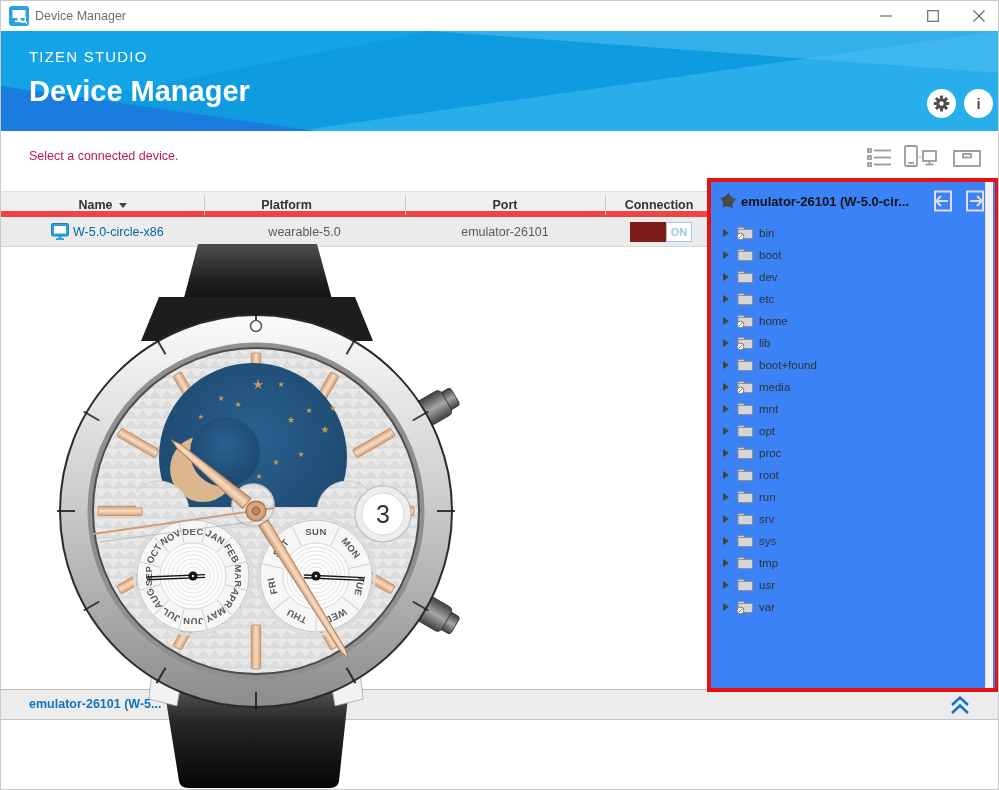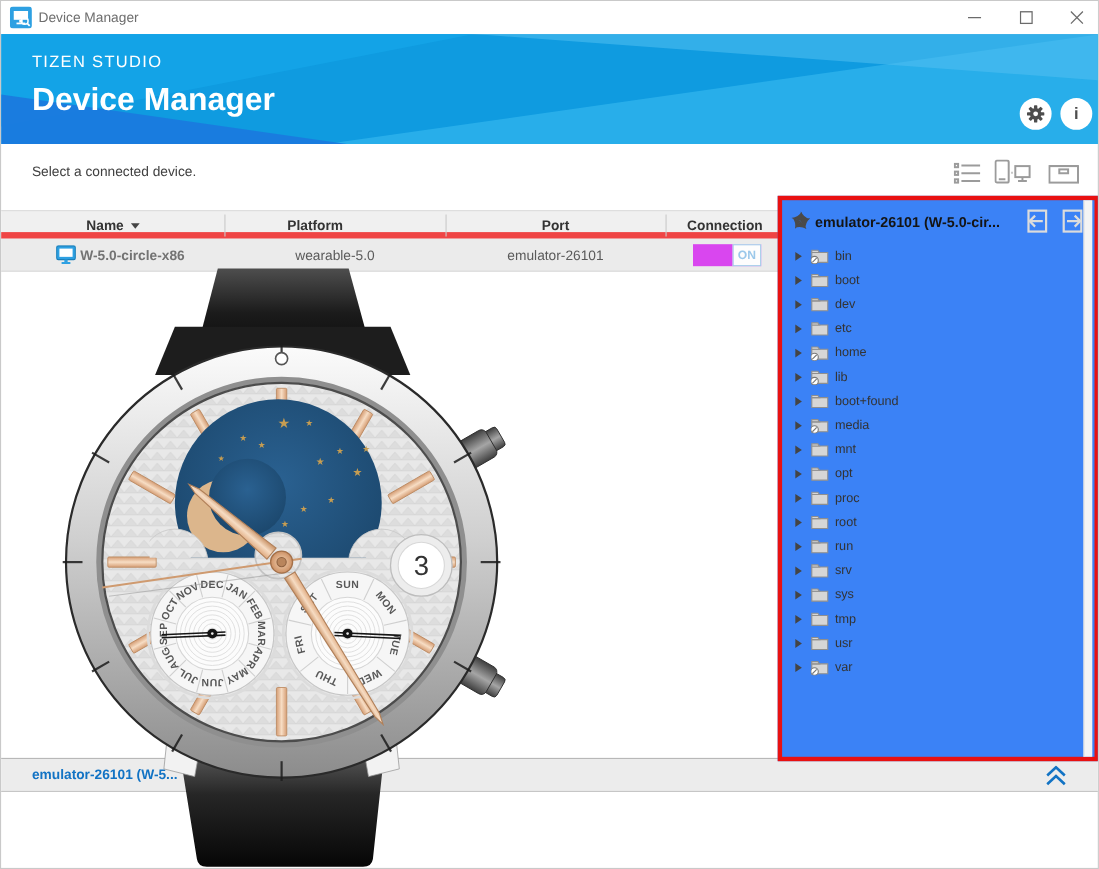--- a/index.html
+++ b/index.html
@@ -12,31 +12,31 @@
   .titlebar-text{left:34px;top:8px;font-size:12.5px;color:#6e6e6e;}
   .winbtn{top:0;width:40px;height:29px;display:flex;align-items:center;justify-content:center;}
 
   
   .bluehead{left:0;top:30px;width:999px;height:100px;overflow:hidden;}
   .brand{left:28px;top:17px;font-size:15px;letter-spacing:1.2px;color:#fff;}
   .h1{left:28px;top:44px;font-size:29px;font-weight:bold;color:#fff;}
   .roundbtn{width:29px;height:29px;border-radius:50%;background:#fff;display:flex;align-items:center;justify-content:center;}
 
   
-  .instruction{left:28px;top:148px;font-size:12.5px;color:#404040;}
+  .instruction{left:28px;top:148px;font-size:12.5px;color:#be185d;}
   .toolicon{top:144px;height:24px;display:flex;align-items:center;}
 
   
   .thead{left:0;top:190px;width:712px;height:26px;background:#f0f0f0;border-top:1px solid #dcdcdc;border-bottom:6px solid #ef4444;box-sizing:border-box;}
   .th{position:absolute;top:0;height:26px;display:flex;align-items:center;justify-content:center;font-size:12.5px;font-weight:bold;color:#333;}
   .colsep{position:absolute;top:3px;width:1px;height:20px;background:#c9c9c9;}
   .trow{left:0;top:216px;width:712px;height:30px;background:#ebebeb;border-bottom:1px solid #d9d9d9;box-sizing:border-box;}
   .td{position:absolute;top:0;height:30px;display:flex;align-items:center;font-size:12.5px;color:#5a5a5a;}
-  .devname{font-weight:bold;color:#737373;}
-  .toggle{position:absolute;left:629px;top:5px;width:62px;height:20px;background:#d946ef;}
+  .devname{font-weight:normal;color:#0369a1;}
+  .toggle{position:absolute;left:629px;top:5px;width:62px;height:20px;background:#7f1d1d;}
   .knob{position:absolute;right:0;top:0;width:26px;height:20px;background:#fdfdfd;border:1px solid #a5cbe9;box-sizing:border-box;
         display:flex;align-items:center;justify-content:center;font-size:11px;font-weight:bold;color:#9bc8ea;}
 
   
   .panel{left:706px;top:177px;width:292px;height:514px;background:#3b82f6;border:4px solid #e81111;box-sizing:border-box;z-index:40;}
   .panel-title{position:absolute;left:30px;top:12px;width:190px;font-size:13px;font-weight:bold;color:#141414;
                white-space:nowrap;overflow:hidden;}
   .pact{position:absolute;top:8px;width:24px;height:22px;}
   .tree{position:absolute;left:0;top:40px;width:272px;}
   .tree-row{position:relative;height:22px;display:flex;align-items:center;}

